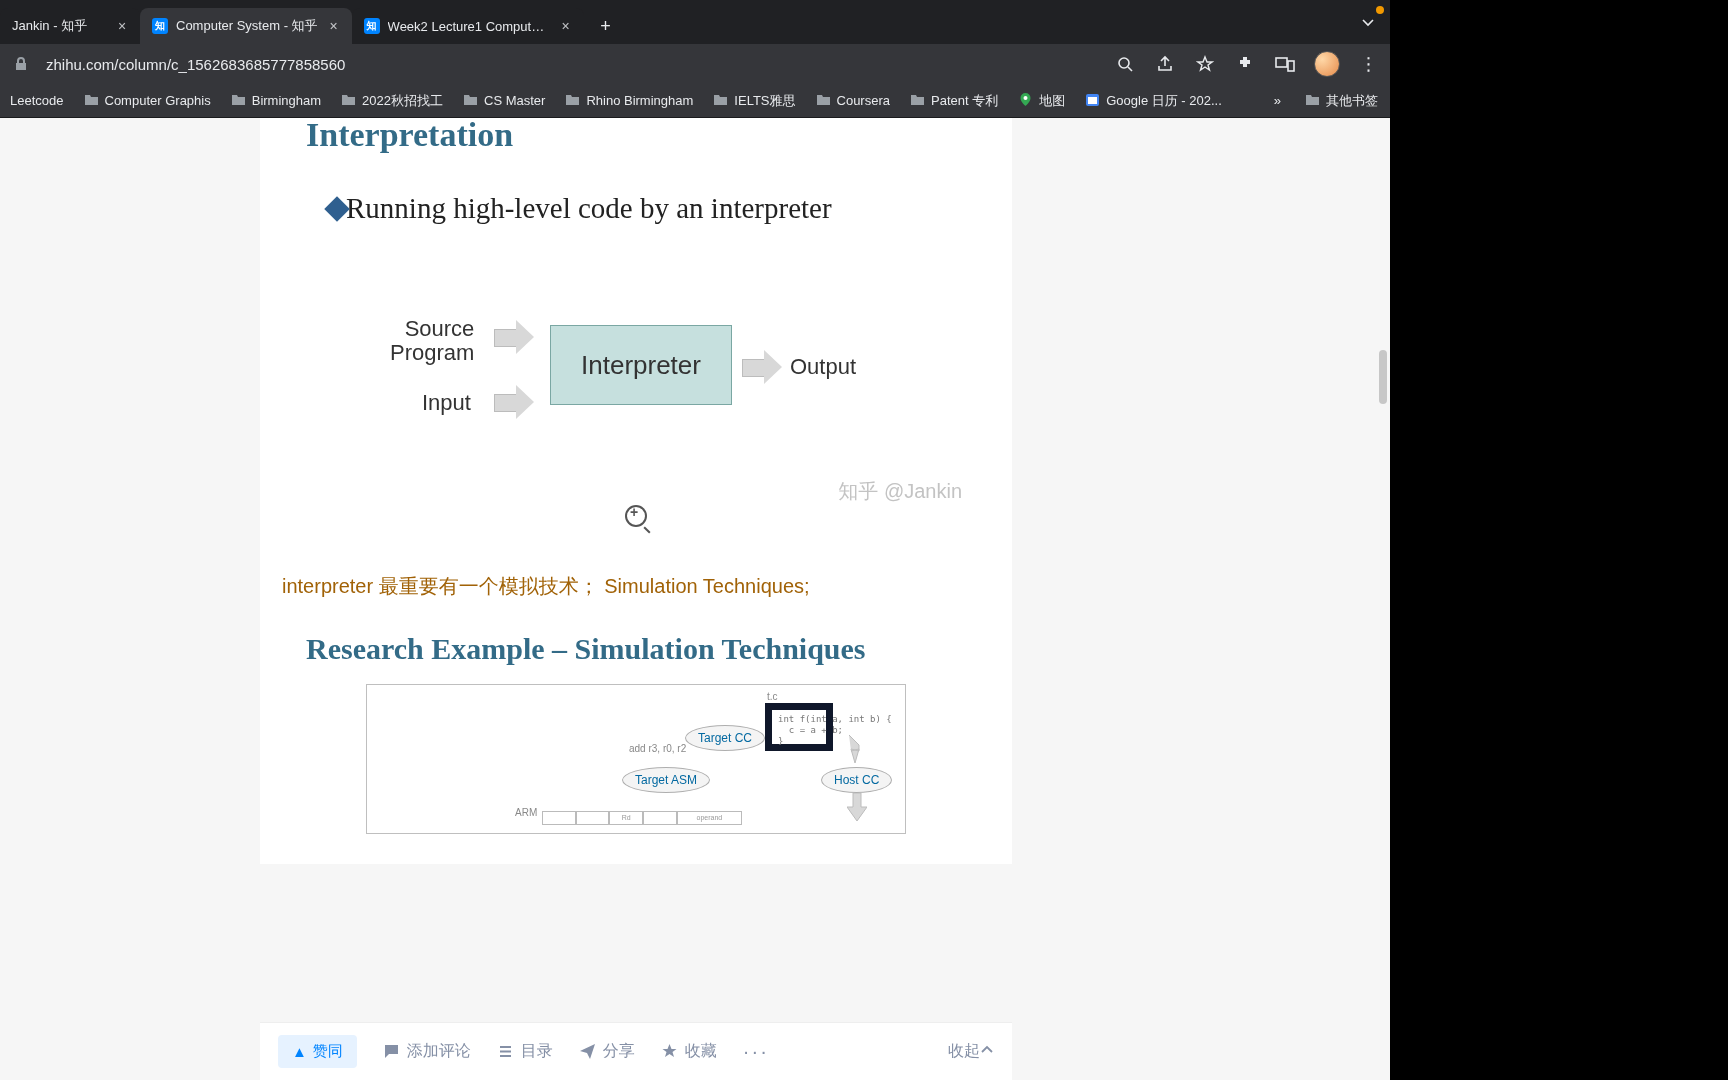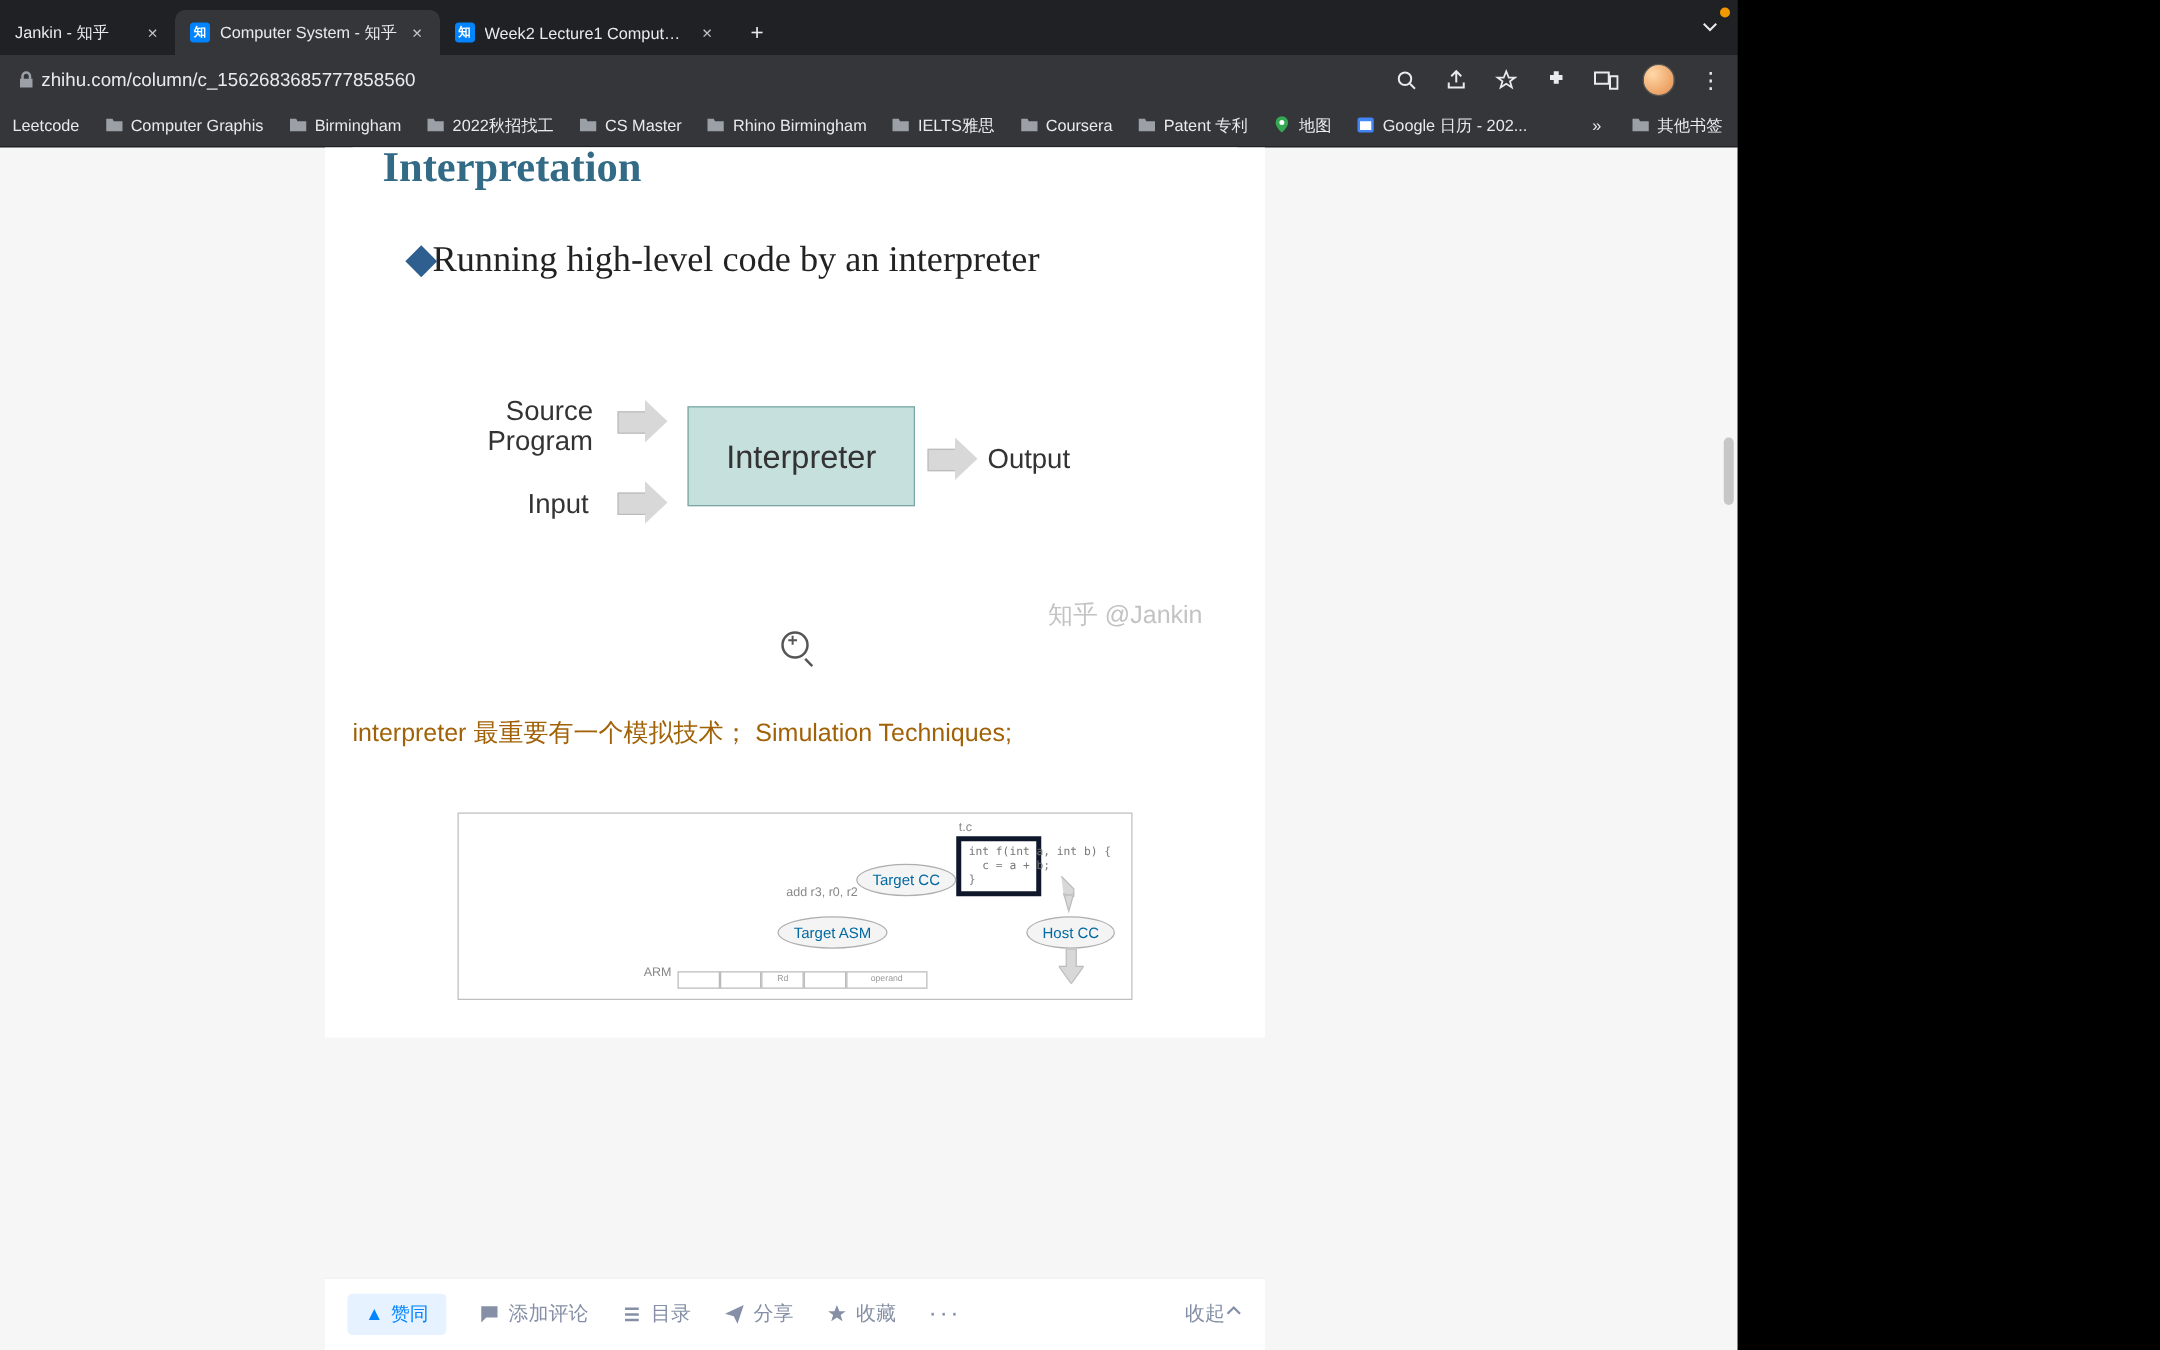--- a/index.html
+++ b/index.html
@@ -66,21 +66,21 @@
     margin-left:auto;margin-right:10px;margin-bottom:6px;
     color:var(--text-light);cursor:pointer;padding:4px;
   }
   .notif-dot{
     position:absolute;right:6px;top:6px;width:8px;height:8px;border-radius:50%;
     background:#f29900;
   }
   
   .toolbar{
     height:40px;background:var(--tab-active);
-    display:flex;align-items:center;padding:0 10px;gap:1px;
+    display:flex;align-items:center;padding:0 10px;gap:14px;
   }
   .lock-icon{color:#9aa0a6}
   .url{
     flex:1;color:var(--text-light);font-size:15px;
     white-space:nowrap;overflow:hidden;
   }
   .toolbar-icons{display:flex;align-items:center;gap:18px;color:var(--text-light)}
   .icon-btn{cursor:pointer;display:flex;align-items:center;justify-content:center;width:22px;height:22px}
   .avatar{
     width:26px;height:26px;border-radius:50%;
@@ -177,21 +177,21 @@
   .sim-diagram{
     margin:18px auto 0 auto;width:540px;height:150px;
     border:1px solid #bfbfbf;position:relative;
     font-family:Arial,sans-serif;
   }
   .node{
     position:absolute;border:1px solid #aeaeae;background:#f4f4f4;border-radius:50%;
     padding:5px 12px;font-size:12px;color:#0369a1;white-space:nowrap;
   }
   .codebox{
-    position:absolute;border:4px solid #0f172a;background:#fff;
+    position:absolute;border:7px solid #0f172a;background:#fff;
     font-size:9px;color:#777;padding:4px 6px;line-height:1.2;
     font-family:monospace;
   }
   .tiny{position:absolute;font-size:10px;color:#888}
   .armrow{
     position:absolute;left:20px;bottom:8px;width:200px;height:14px;
     display:flex;
   }
   .armseg{border:1px solid #bbb;flex:1;font-size:7px;color:#999;text-align:center;line-height:12px;overflow:hidden}
   
@@ -388,20 +388,21 @@
             <div class="lbl" style="left:508px;top:60px;text-align:left">Output</div>
           </div>
 
           <div class="watermark">知乎 @Jankin</div>
           <span class="zoom-btn"></span>
         </div>
 
         <div class="body-text">interpreter 最重要有一个模拟技术； Simulation Techniques;</div>
 
         <div class="slide2">
+          <div class="slide-title" style="font-size:30px">Research Example – Simulation Techniques</div>
 
           <div class="sim-diagram">
             <span class="tiny" style="left:400px;top:6px">t.c</span>
             <div class="codebox" style="left:398px;top:18px;width:68px;height:48px;white-space:pre">int f(int a, int b) {
   c = a + b;
 }</div>
             <div class="node" style="left:318px;top:40px">Target CC</div>
             <div class="node" style="left:255px;top:82px">Target ASM</div>
             <div class="node" style="left:454px;top:82px">Host CC</div>
             <span class="tiny" style="left:262px;top:58px">add r3, r0, r2</span>

